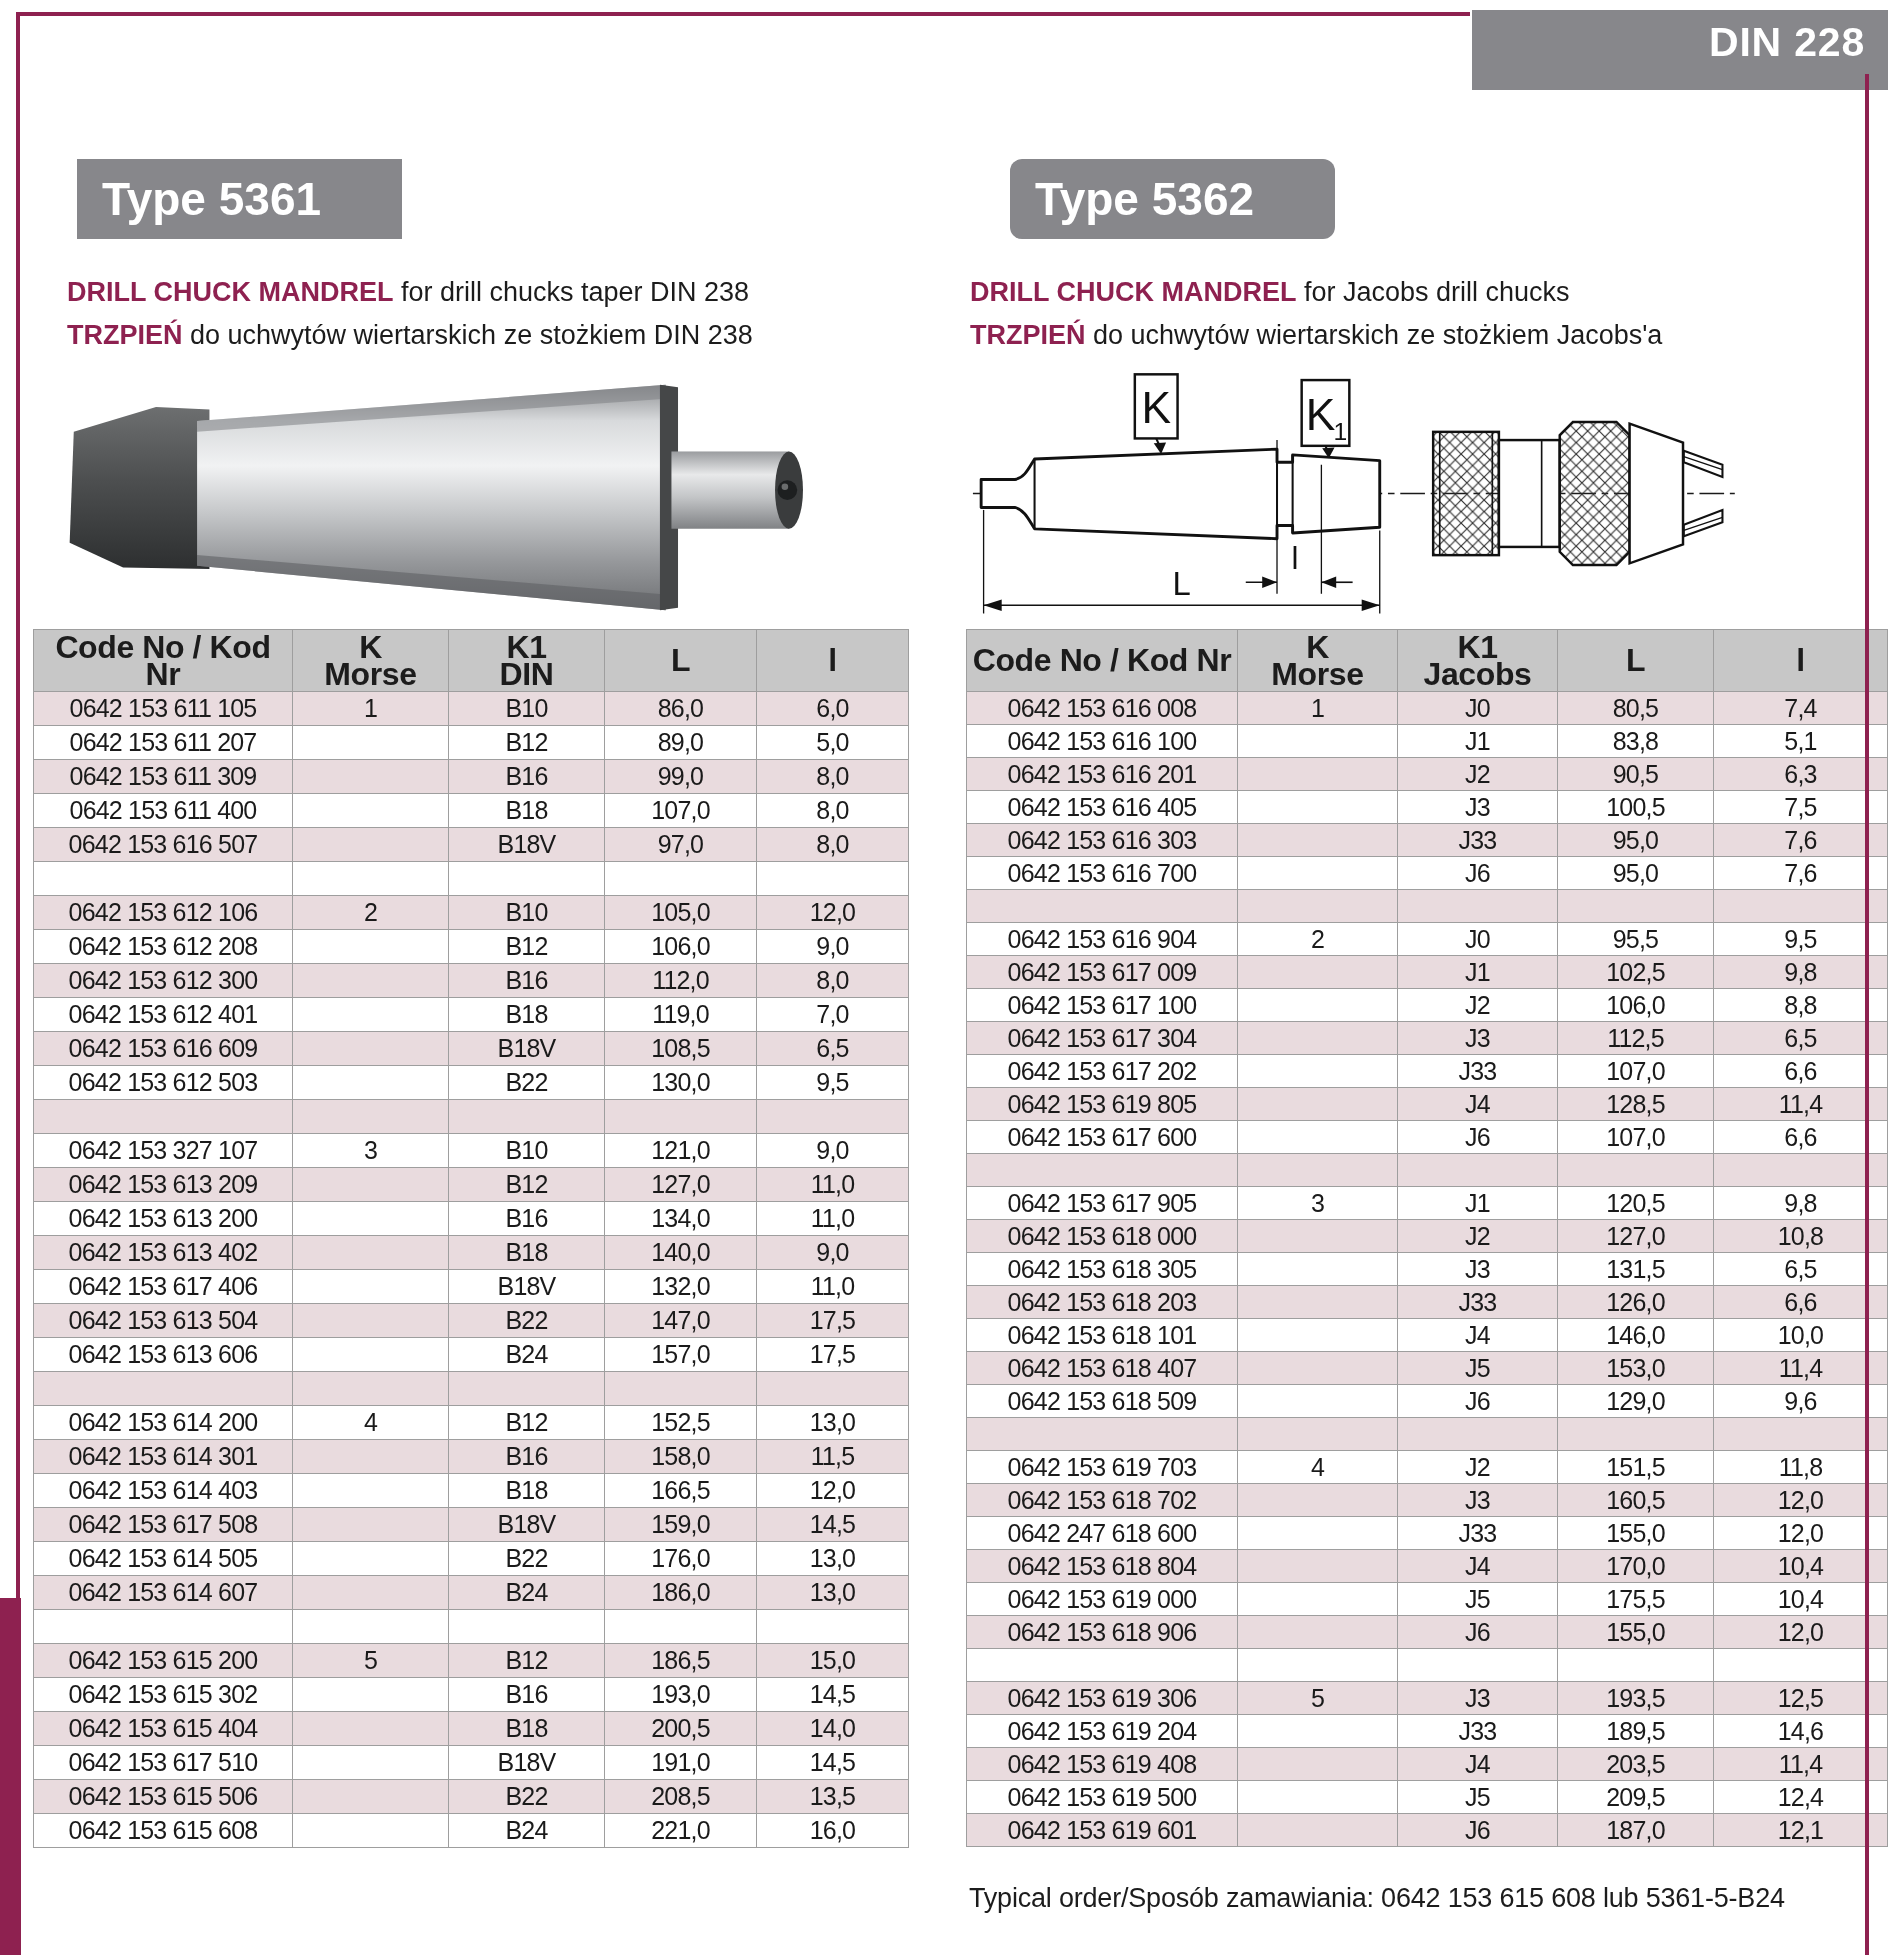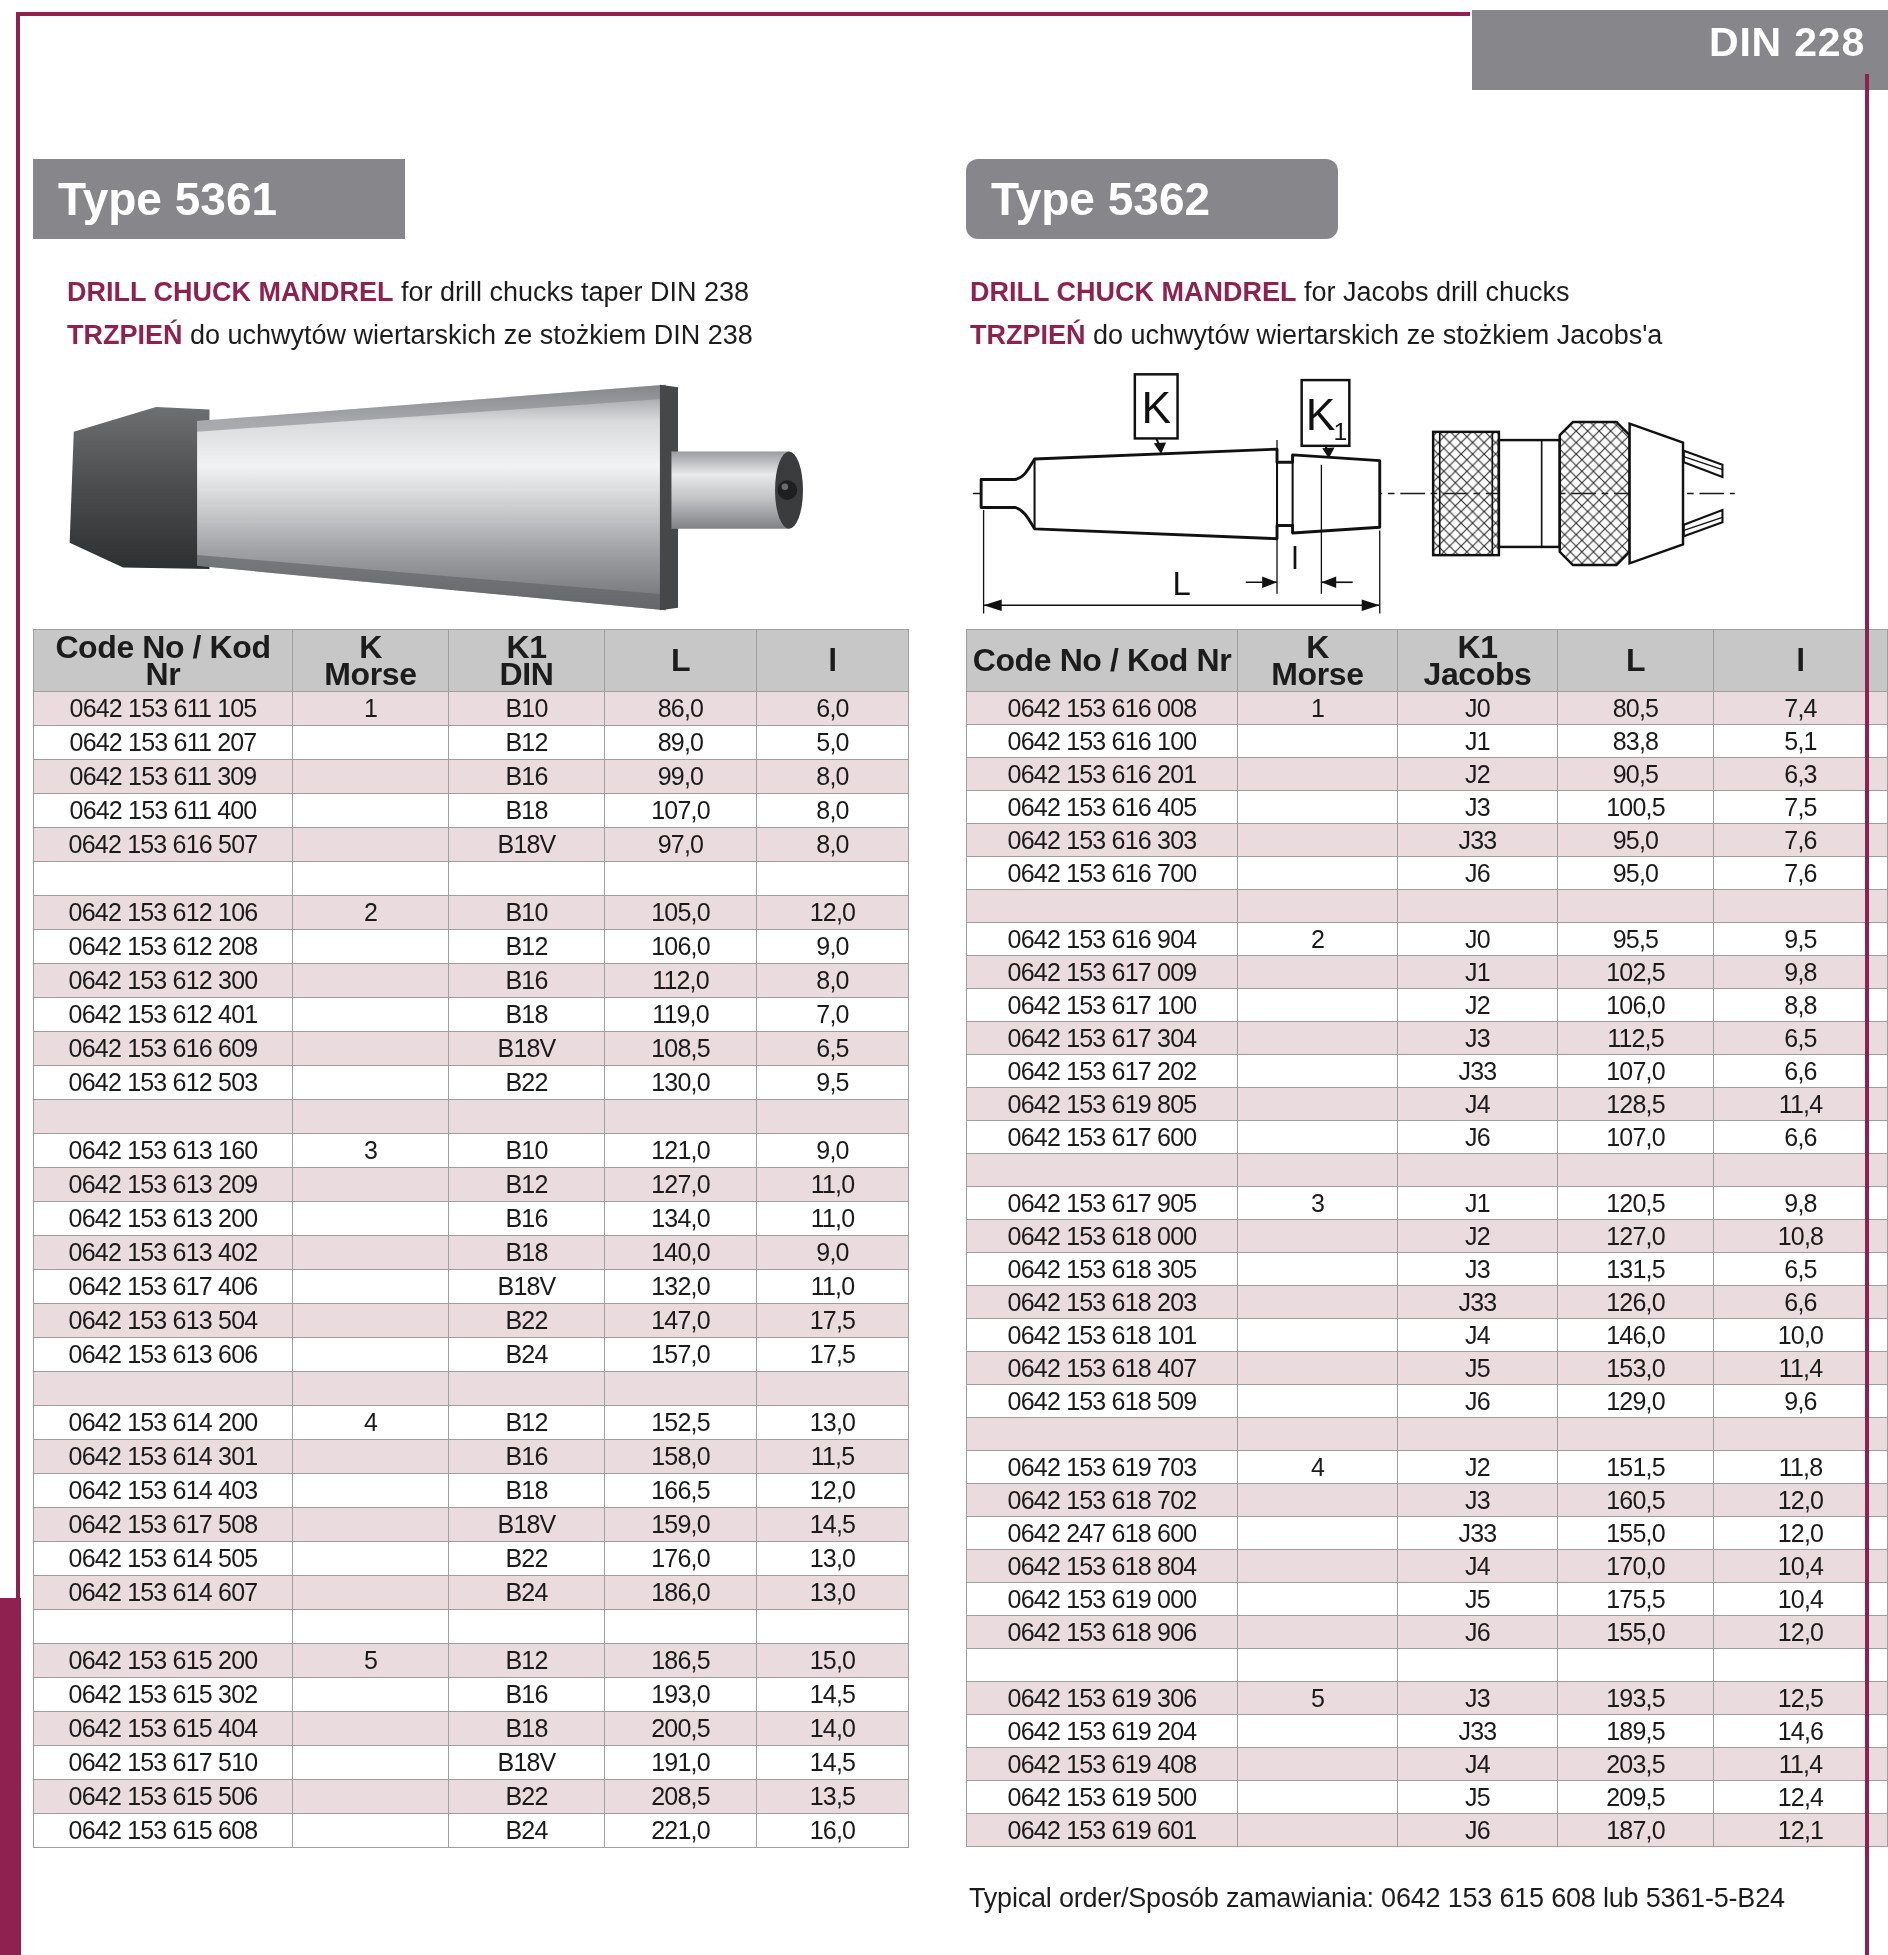--- a/index.html
+++ b/index.html
@@ -8,22 +8,22 @@
   
   .rule{position:absolute;background:#8e2150;}
   .rule-top{left:16.4px;top:11.5px;width:1454px;height:4.1px;}
   .rule-left{left:16.4px;top:11.5px;width:4.1px;height:1586px;}
   .rule-right{left:1865px;top:74px;width:4.1px;height:1882px;z-index:5;}
   .tab-left{position:absolute;left:0;top:1598px;width:21.4px;height:358px;background:#8e2150;}
   
   .din-banner{position:absolute;left:1472px;top:10px;width:416px;height:80px;background:#87878b;
               color:#fff;font-weight:bold;font-size:41px;line-height:64px;text-align:right;
               padding-right:23px;box-sizing:border-box;letter-spacing:0.8px;}
-  .type-banner{position:absolute;top:159px;width:372px;height:80px;background:#87878b;color:#fff;
-               font-weight:bold;font-size:46px;line-height:80px;padding-left:25px;box-sizing:border-box;}
+  .type-banner{position:absolute;top:159px;width:325px;height:80px;background:#87878b;color:#fff;
+               font-weight:bold;font-size:46px;line-height:80px;padding-left:25px;box-sizing:border-box;margin-left:44px;}
   .type-banner.l{left:33px;} .type-banner.r{left:966px;border-radius:12px;}
   
   .desc{position:absolute;top:271px;font-size:27px;line-height:43px;margin:0;white-space:nowrap;}
   .desc.l{left:67px;} .desc.r{left:970px;}
   .desc .lead{color:#8e2150;font-weight:bold;}
   .desc .row{display:block;}
   
   .photo-svg{position:absolute;left:45px;top:374px;}
   .diagram-svg{position:absolute;left:966px;top:362px;}
   
@@ -259,21 +259,21 @@
           <td>9,5</td>
         </tr>
         <tr>
           <td></td>
           <td></td>
           <td></td>
           <td></td>
           <td></td>
         </tr>
         <tr>
-          <td>0642 153 613 160</td>
+          <td>0642 153 327 107</td>
           <td>3</td>
           <td>B10</td>
           <td>121,0</td>
           <td>9,0</td>
         </tr>
         <tr>
           <td>0642 153 613 209</td>
           <td></td>
           <td>B12</td>
           <td>127,0</td>

